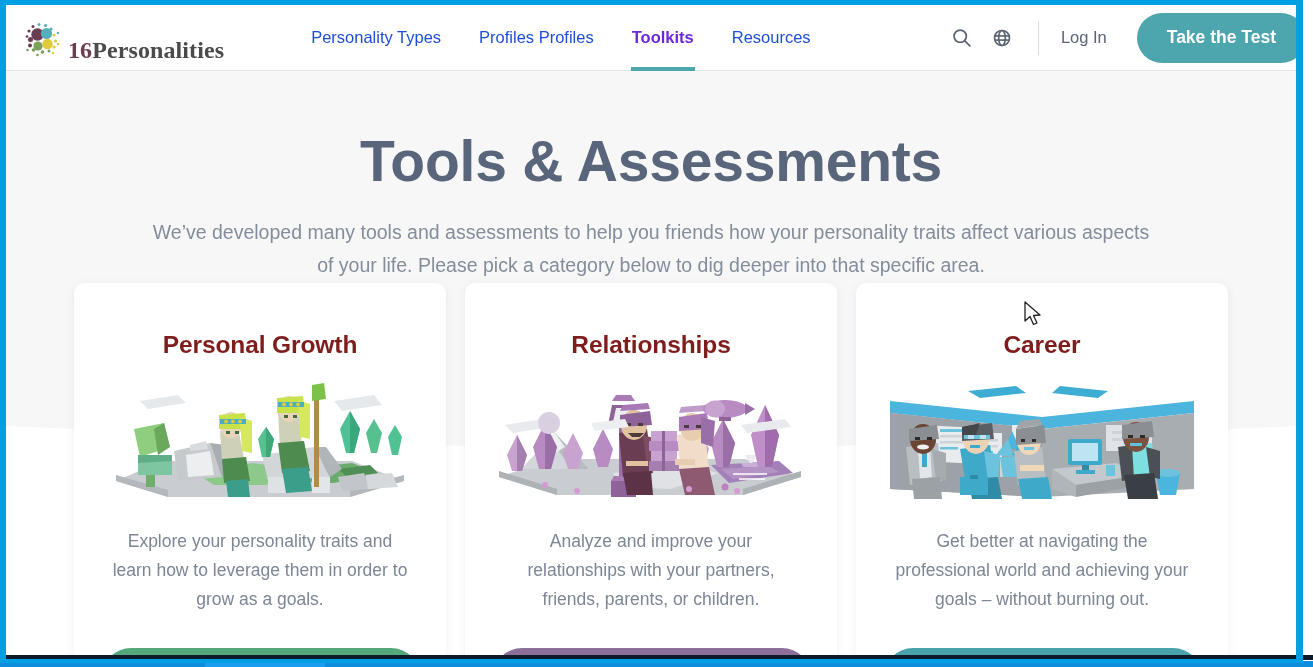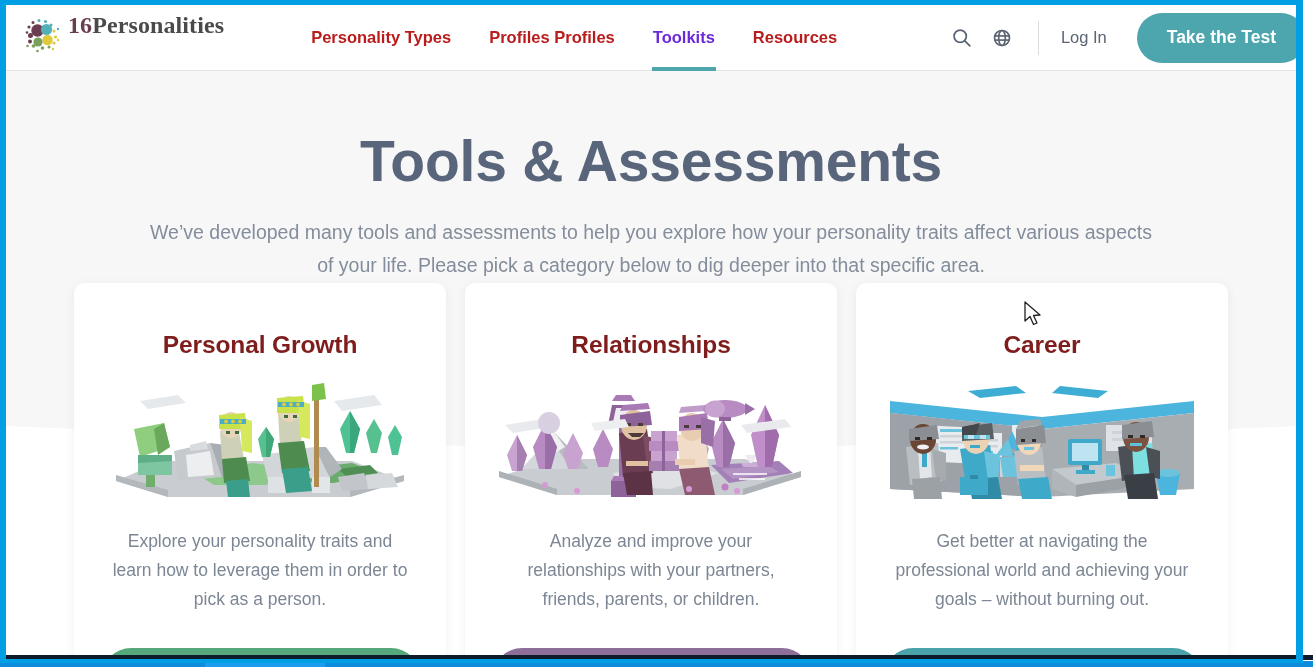--- a/index.html
+++ b/index.html
@@ -53,21 +53,21 @@
     position: relative;
     height: 66px;
     background: #ffffff;
     display: flex;
     align-items: center;
     border-bottom: 1px solid #e3e3e3;
     z-index: 20;
   }
 
   .logo-wrap {
-    display: flex; align-items: flex-start;
+    display: flex; align-items: flex-end;
     margin-left: 10px;
     height: 52px;
   }
   .logo-mark {
     position: relative;
     width: 48px; height: 48px;
     flex: 0 0 48px;
   }
   .logo-text {
     margin-left: 4px;
@@ -85,24 +85,23 @@
     height: 66px;
     margin-left: 68px;
     gap: 0px;
   }
   .nav-item {
     position: relative;
     height: 66px;
     display: flex; align-items: center;
     padding: 0 19px;
     font-size: 16.5px;
-    color: #b91c1c;
+    color: #1d4ed8;
     cursor: pointer;
     white-space: nowrap;
-    font-weight: bold;
   }
   .nav-item.active { color: #6d28d9; font-weight: 600; }
   .nav-item.active::after {
     content: "";
     position: absolute;
     left: 18px; right: 18px; bottom: 0;
     height: 4px;
     background: #4da5ad;
   }
 
@@ -302,21 +301,21 @@
           </svg>
         </div>
         <div class="nav-divider"></div>
         <div class="login-link">Log In</div>
         <button class="cta-btn">Take the Test</button>
       </div>
     </div>
 
     <div class="hero">
       <h1 class="hero-title">Tools &amp; Assessments</h1>
-      <p class="hero-sub">We’ve developed many tools and assessments to help you explore how your personality traits affect various aspects of your life. Please pick a category below to dig deeper into that specific area.</p>
+      <p class="hero-sub">We’ve developed many tools and assessments to help you friends how your personality traits affect various aspects of your life. Please pick a category below to dig deeper into that specific area.</p>
       <div class="hero-clip"></div>
     </div>
 
     <div class="cards">
 
       <div class="card">
         <div class="card-title">Personal Growth</div>
         <div class="card-art">
           <svg viewBox="0 0 316 124">
 
@@ -379,21 +378,21 @@
             <polygon points="164,50 172,62 168,80 164,80" fill="#3fa878"></polygon>
             <polygon points="238,52 248,34 258,52 252,76 244,76" fill="#4fc293"></polygon>
             <polygon points="248,34 258,52 252,76 248,76" fill="#3aa87c"></polygon>
             <polygon points="264,56 272,42 280,56 275,76 269,76" fill="#57c08f"></polygon>
             <polygon points="286,60 293,48 300,60 296,78 290,78" fill="#4fc293"></polygon>
 
             <polygon points="38,24 76,18 84,26 46,32" fill="#e6e9ec"></polygon>
             <polygon points="232,24 272,18 280,28 240,34" fill="#e6e9ec"></polygon>
           </svg>
         </div>
-        <p class="card-desc">Explore your personality traits and learn how to leverage them in order to pick as a person.</p>
+        <p class="card-desc">Explore your personality traits and learn how to leverage them in order to grow as a goals.</p>
         <button class="card-btn" style="background:#55a87b">
           <span>View Tools</span><span class="arrow">→</span>
         </button>
       </div>
 
       <div class="card">
         <div class="card-title">Relationships</div>
         <div class="card-art">
           <svg viewBox="0 0 316 124">
 

